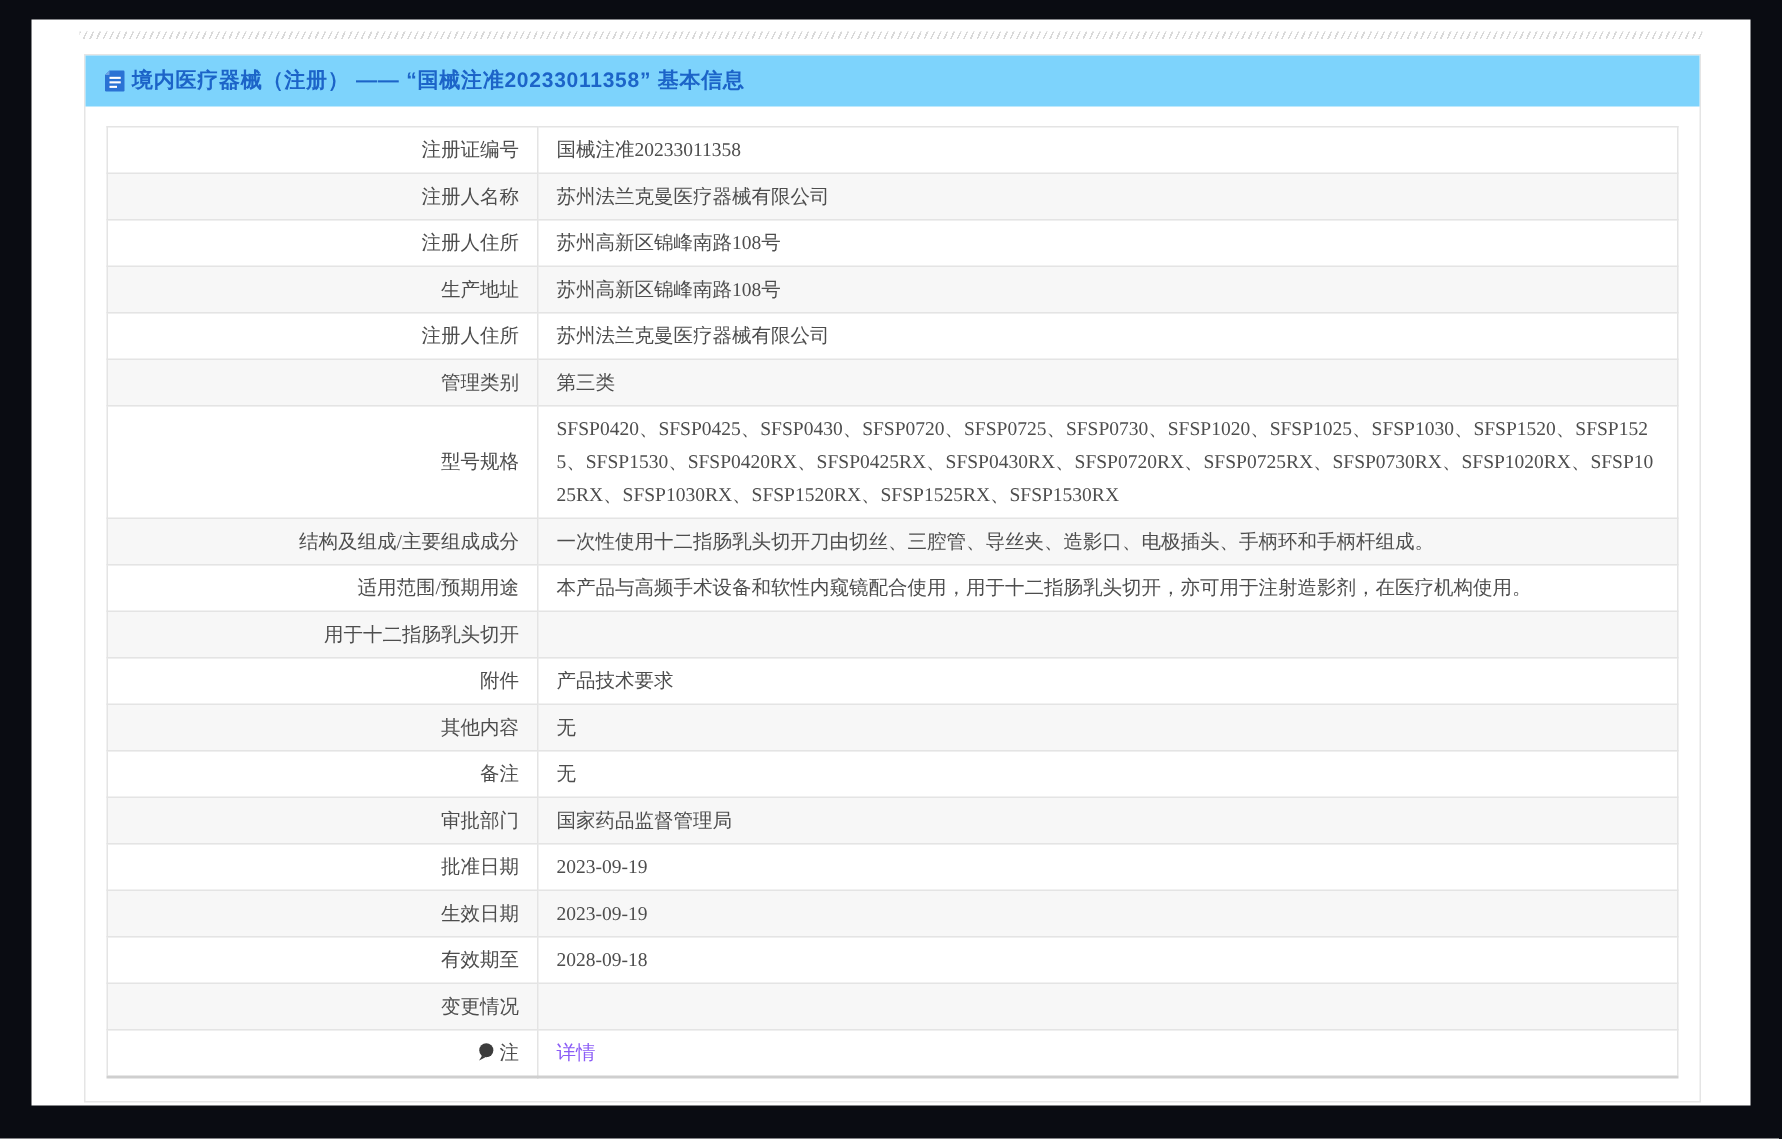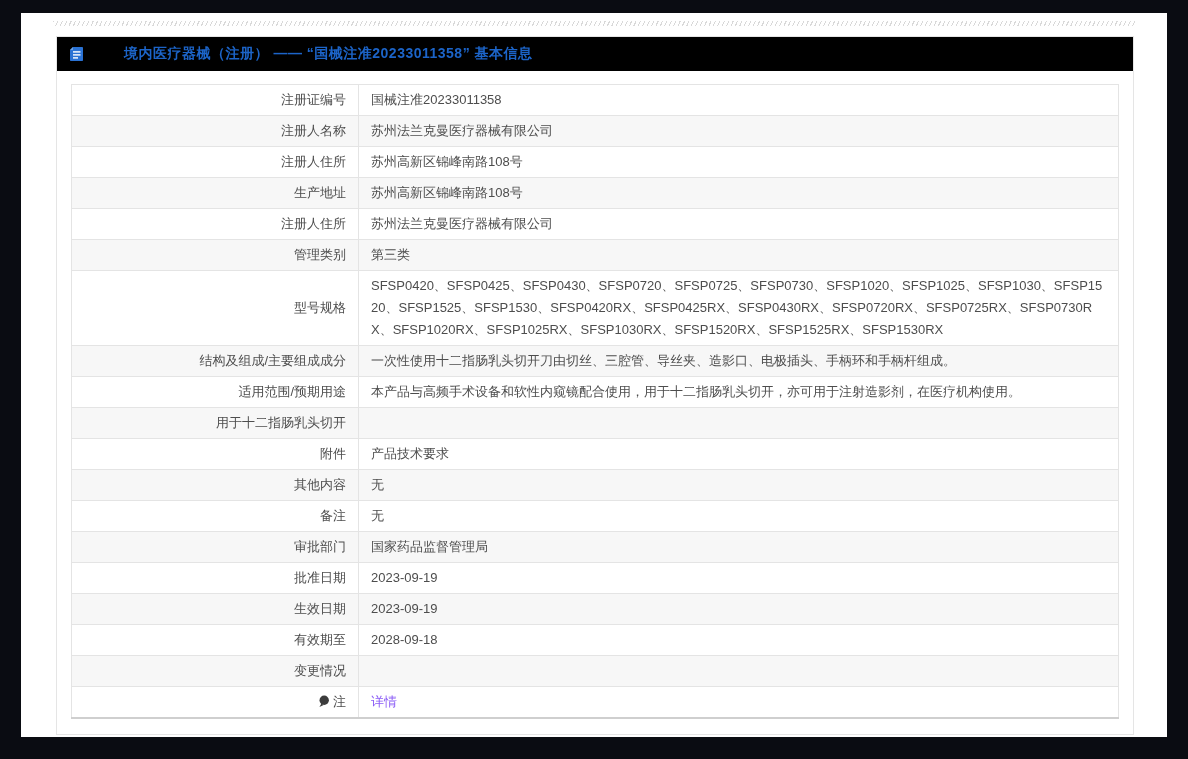--- a/index.html
+++ b/index.html
@@ -21,39 +21,39 @@
     background: repeating-linear-gradient(115deg, #d9d9d9 0 1px, transparent 1px 4px);
   }
   .panel {
     margin: 10px 33px 0 35px;
     border: 1px solid #e5e5e5;
     background: #ffffff;
     min-height: 690px;
   }
   .title-bar {
     height: 34px;
-    background: #000000;
+    background: #7dd3fc;
     display: flex;
     align-items: center;
     padding: 0 12px;
-    gap: 36px;
   }
   .doc-ic { display: inline-flex; margin-right: 4px; }
   .page-title {
     color: #1c64c8;
     font-size: 14px;
     font-weight: 600;
     letter-spacing: 0.5px;
   }
   .tbl-wrap { padding: 13px 14px 15px 14px; }
   table.info {
     width: 100%;
     border-collapse: collapse;
     border: 1px solid #e2e2e2;
     border-bottom: 2px solid #cfcfcf;
+    font-family: Liberation Serif, serif;
   }
   table.info tr:nth-child(even) { background: #f7f7f7; }
   table.info th, table.info td {
     border: 1px solid #e4e4e4;
     font-size: 13px;
     font-weight: normal;
     color: #4d4d4d;
     padding: 4px 12px;
     line-height: 22px;
     vertical-align: middle;

